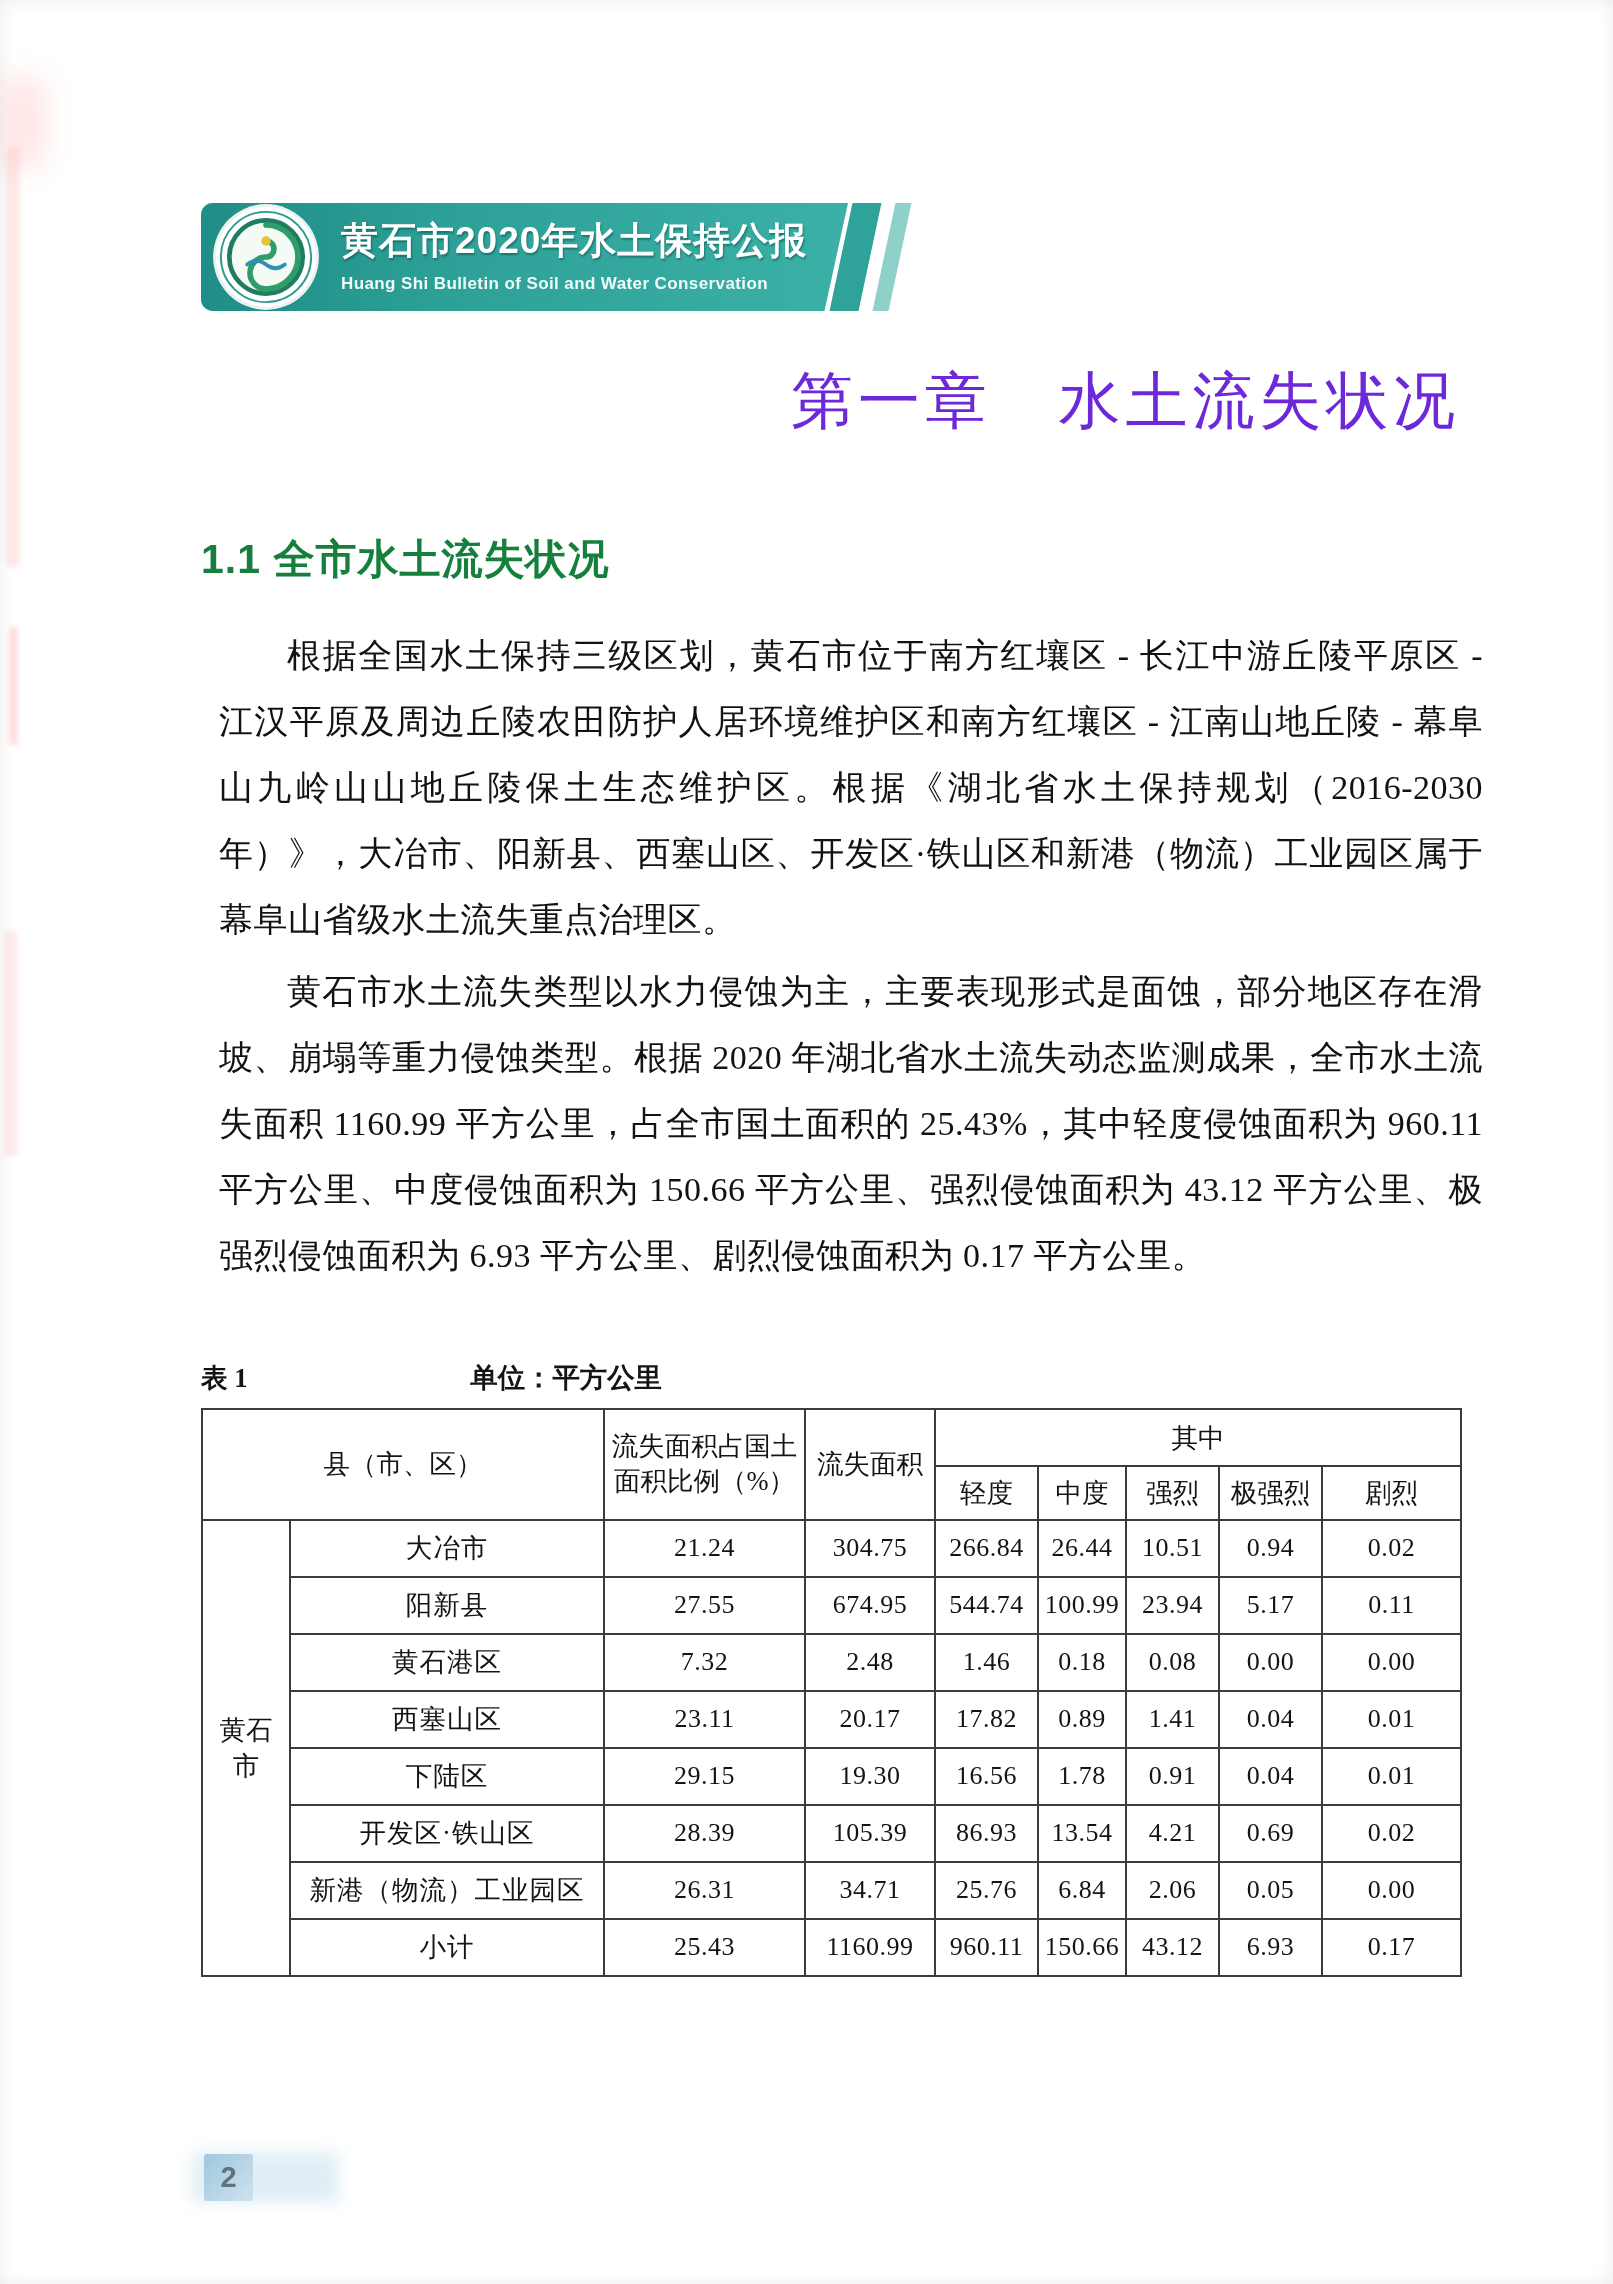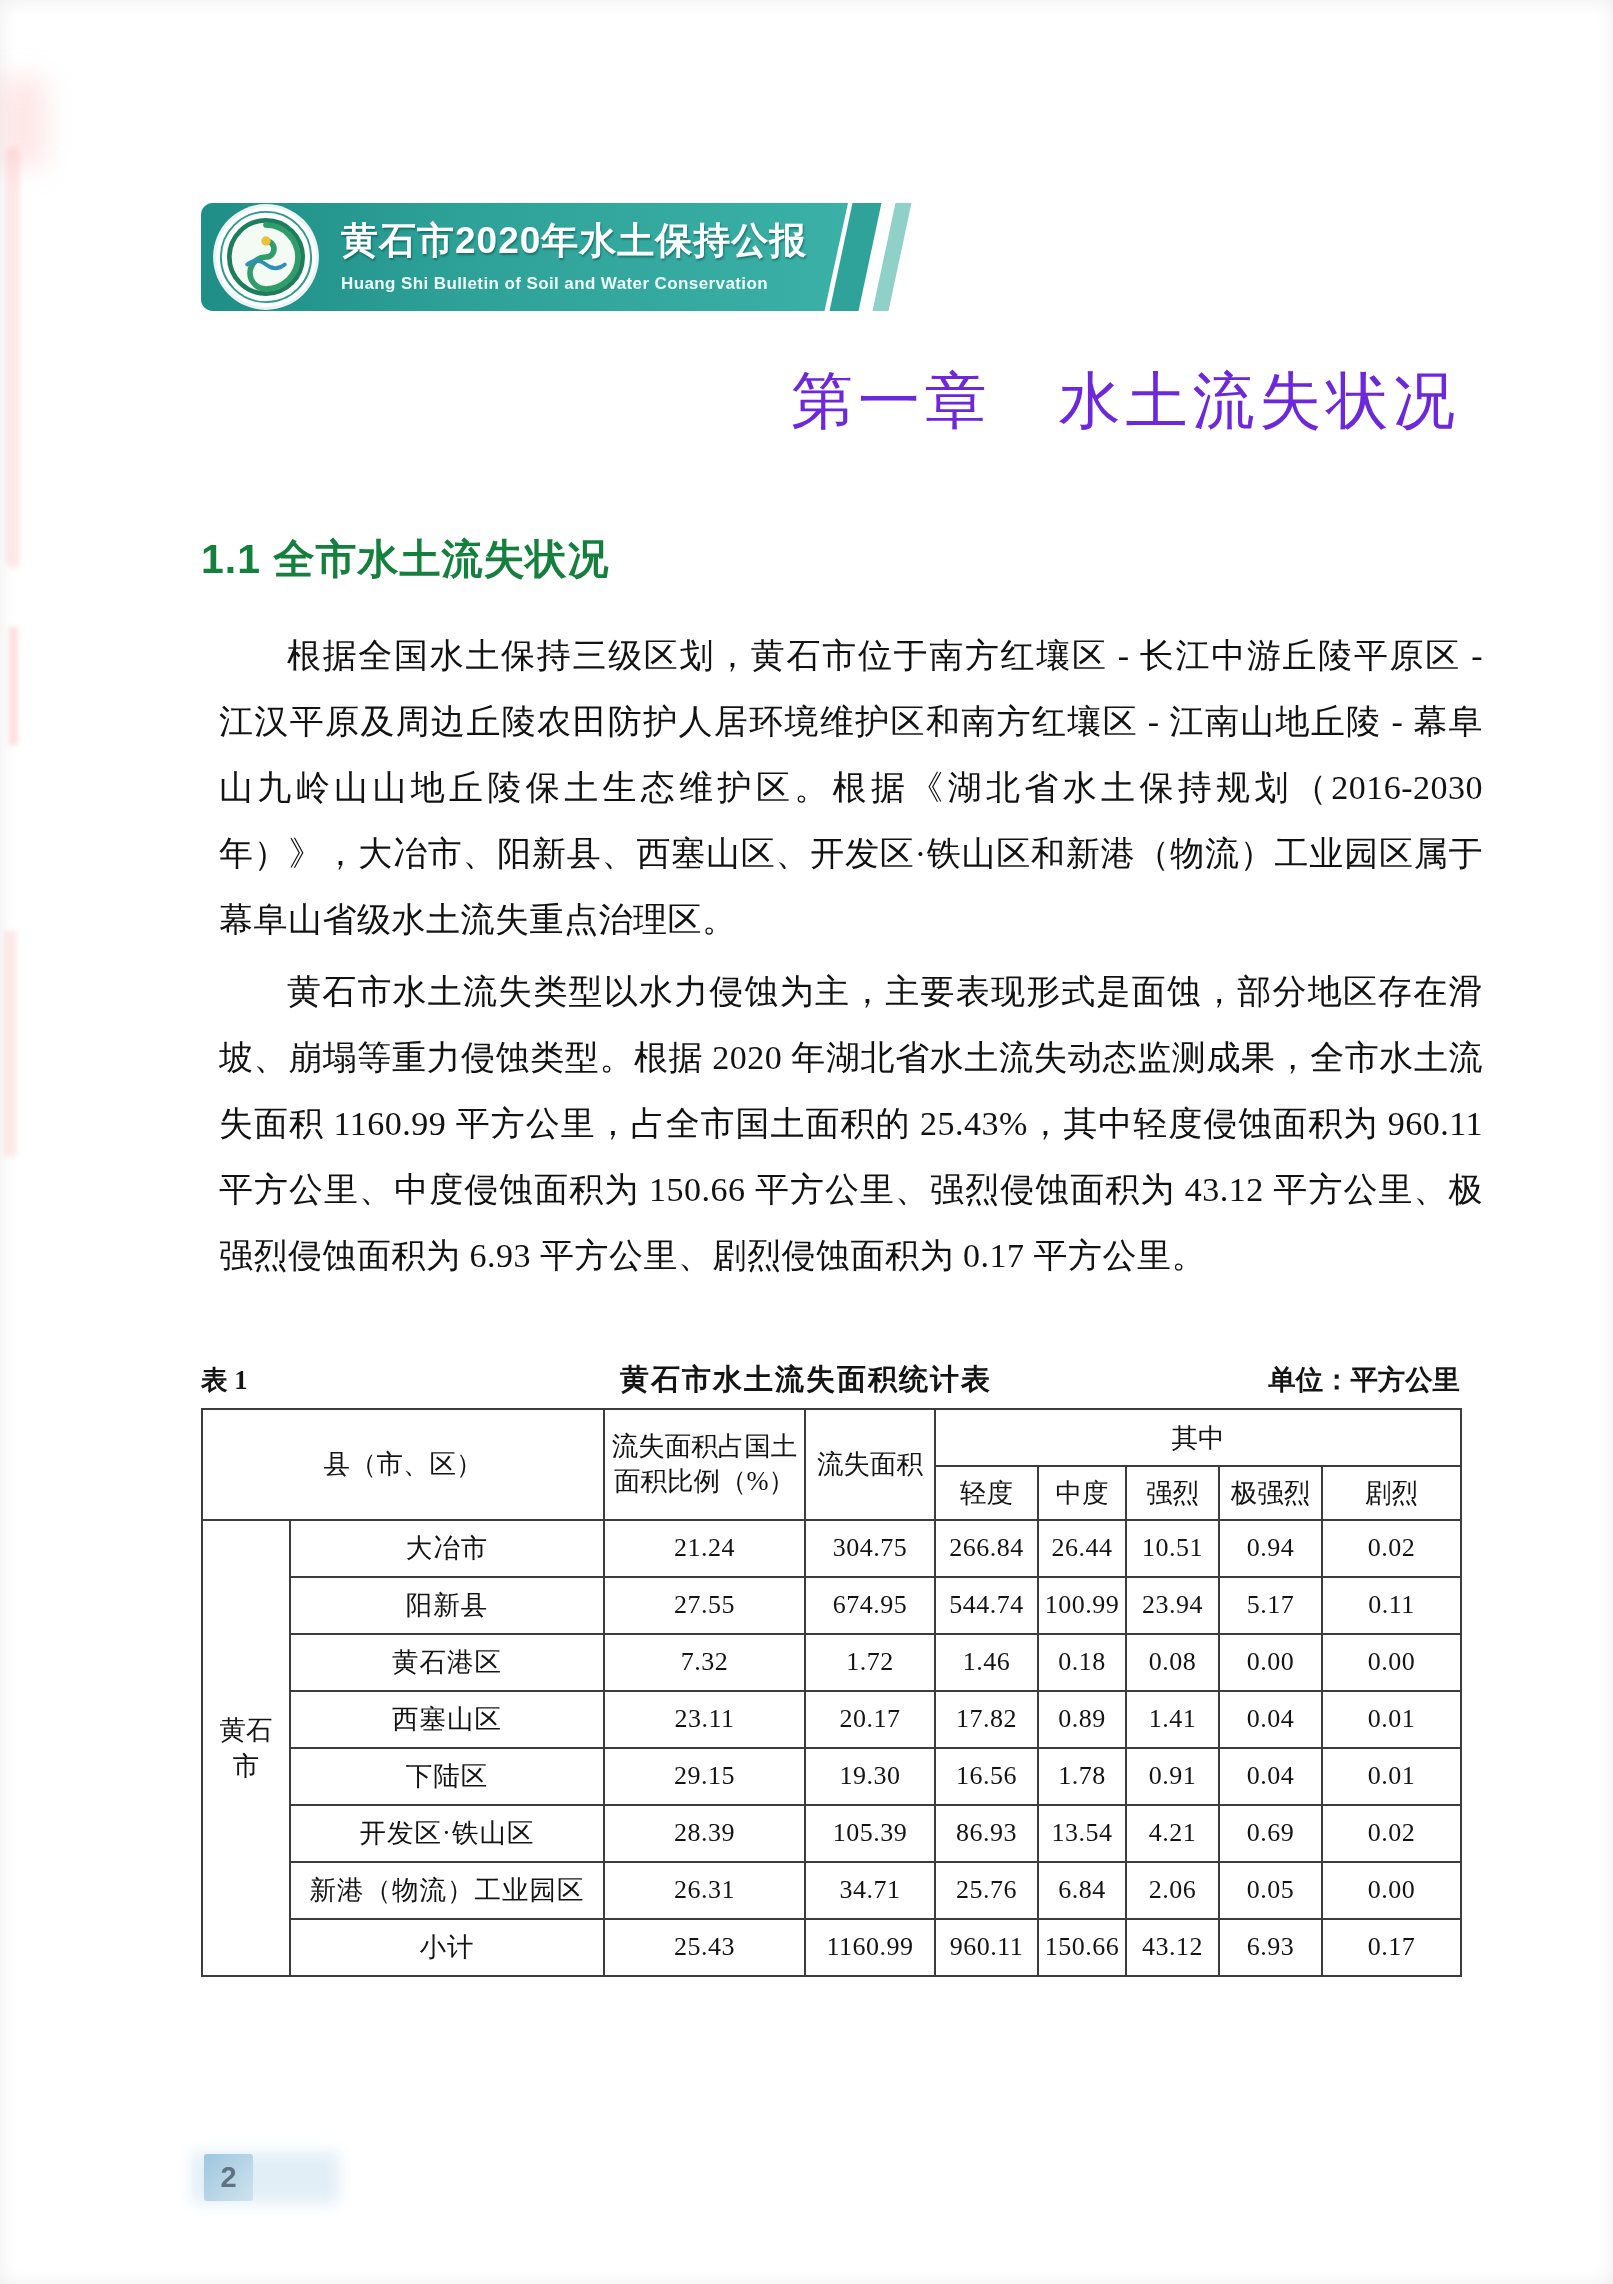--- a/index.html
+++ b/index.html
@@ -134,21 +134,20 @@
   </div>
 
   <div class="chapter-title">第一章　水土流失状况</div>
   <div class="section-title">1.1 全市水土流失状况</div>
 
   <div class="para para-1">根据全国水土保持三级区划，黄石市位于南方红壤区 - 长江中游丘陵平原区 - 江汉平原及周边丘陵农田防护人居环境维护区和南方红壤区 - 江南山地丘陵 - 幕阜山九岭山山地丘陵保土生态维护区。根据《湖北省水土保持规划（2016-2030 年）》，大冶市、阳新县、西塞山区、开发区·铁山区和新港（物流）工业园区属于幕阜山省级水土流失重点治理区。</div>
   <div class="para para-2">黄石市水土流失类型以水力侵蚀为主，主要表现形式是面蚀，部分地区存在滑坡、崩塌等重力侵蚀类型。根据 2020 年湖北省水土流失动态监测成果，全市水土流失面积 1160.99 平方公里，占全市国土面积的 25.43%，其中轻度侵蚀面积为 960.11 平方公里、中度侵蚀面积为 150.66 平方公里、强烈侵蚀面积为 43.12 平方公里、极强烈侵蚀面积为 6.93 平方公里、剧烈侵蚀面积为 0.17 平方公里。</div>
 
   <div class="table-caption">
     <span class="tcap-label">表 1</span>
-    <span class="tcap-title">黄石市水土流失面积统计表</span>
     <span class="tcap-unit">单位：平方公里</span>
   </div>
 
   <table class="stat">
     <colgroup>
       <col style="width:88px">
         <col style="width:314px">
         <col style="width:201px">
         <col style="width:130px">
       <col style="width:103px">
@@ -188,21 +187,21 @@
       <td class="num">674.95</td>
       <td class="num">544.74</td>
       <td class="num">100.99</td>
       <td class="num">23.94</td>
       <td class="num">5.17</td>
       <td class="num">0.11</td>
     </tr>
     <tr class="brow">
       <td class="region-name">黄石港区</td>
       <td class="num">7.32</td>
-      <td class="num">1.72</td>
+      <td class="num">2.48</td>
       <td class="num">1.46</td>
       <td class="num">0.18</td>
       <td class="num">0.08</td>
       <td class="num">0.00</td>
       <td class="num">0.00</td>
     </tr>
     <tr class="brow">
       <td class="region-name">西塞山区</td>
       <td class="num">23.11</td>
       <td class="num">20.17</td>

